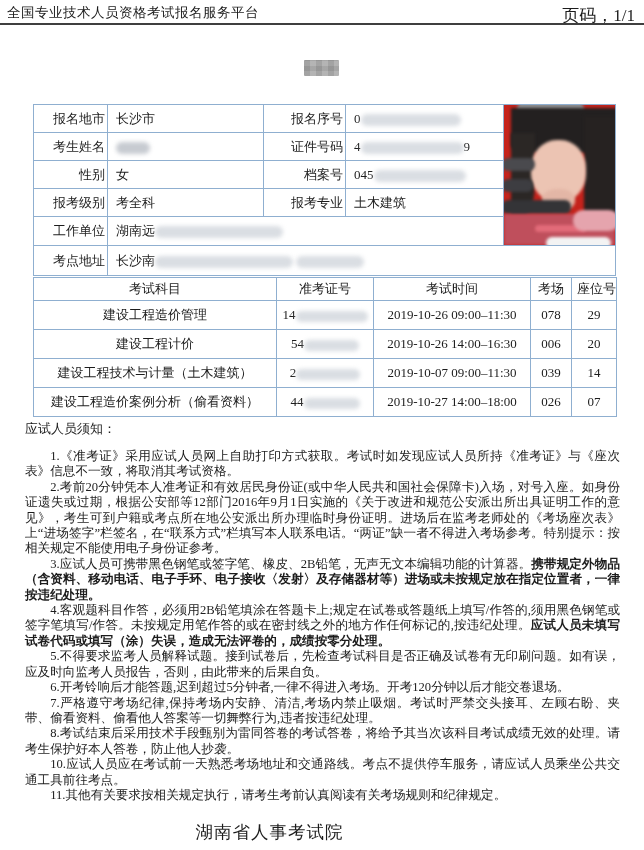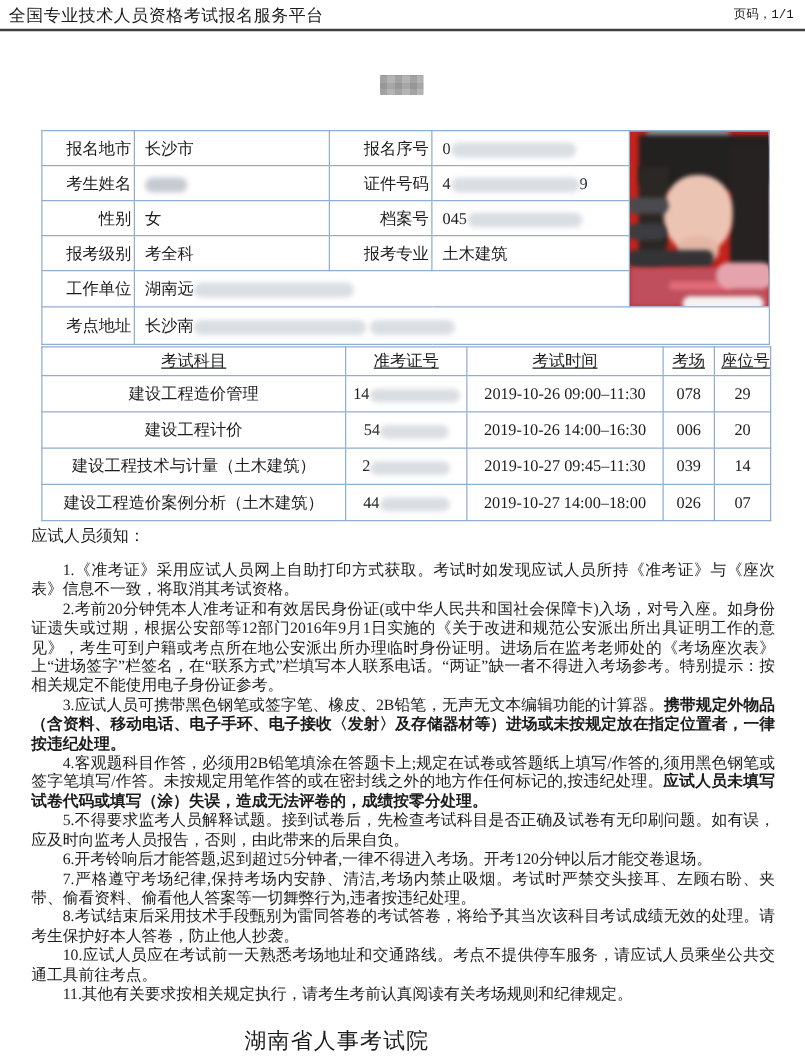--- a/index.html
+++ b/index.html
@@ -1,40 +1,40 @@
 <!DOCTYPE html>
 <html><head>
 <meta charset="utf-8">
 <style>
   html,body{margin:0;padding:0;background:#fff;}
   .page{position:relative;width:644px;height:850px;background:#ffffff;overflow:hidden;
         font-family:"Liberation Serif","DejaVu Serif",serif;color:#1c1c1c;}
 
   
   .hdr-left{position:absolute;left:7px;top:4px;font-size:13.5px;letter-spacing:.5px;}
-  .hdr-right{position:absolute;right:9px;top:4px;font-size:10px;font-family:Liberation Mono, monospace;}
+  .hdr-right{position:absolute;right:9px;top:4px;font-size:17px;}
   .hdr-rule{position:absolute;left:0;top:23px;width:644px;height:0;border-top:2px solid #3f3f3f;}
 
   
   .doc-title{position:absolute;left:0;top:58px;width:644px;text-align:center;
              font-size:18px;font-weight:bold;letter-spacing:1px;}
   .redact-year{display:inline-block;width:35px;height:16px;vertical-align:-2px;margin-right:2px;
      background-image:repeating-linear-gradient(90deg,#c9c9c9 0 6px,#dedede 6px 12px),
                       repeating-linear-gradient(0deg,#cfcfcf 0 5px,#bfbfbf 5px 10px);
      background-blend-mode:multiply;border-radius:1px;}
 
   
   table{border-collapse:collapse;table-layout:fixed;}
   td{border:1px solid #8fafd0;font-size:13px;padding:0 5px;overflow:hidden;white-space:nowrap;}
   .info-table{position:absolute;left:33px;top:104px;width:583px;}
   .info-table td.lab{text-align:right;padding:0 2px;}
   .info-table td.val{text-align:left;padding-left:8px;}
   .sched-table{position:absolute;left:33px;top:277px;width:583px;}
   .sched-table td{text-align:center;}
-  .sched-table td.hd{height:22px;text-decoration:underline;}
+  .sched-table td.hd{height:22px;}
   .sched-table td.rw{height:28px;}
 
   
   .blur{display:inline-block;height:12px;border-radius:7px;background:#dadee3;
         filter:blur(2px);vertical-align:middle;}
   .blur.dark{background:#c7cbd1;}
   .blur.t{height:11px;}
 
   
   .photo-cell{padding:0;position:relative;}
@@ -163,26 +163,26 @@
     <tr>
       <td class="rw">建设工程计价</td>
       <td class="rw"><span>54</span><span class="blur t" style="width:55px"></span></td>
       <td class="rw">2019-10-26 14:00–16:30</td>
       <td class="rw">006</td>
       <td class="rw">20</td>
     </tr>
     <tr>
       <td class="rw">建设工程技术与计量（土木建筑）</td>
       <td class="rw"><span>2</span><span class="blur t" style="width:64px"></span></td>
-      <td class="rw">2019-10-27 09:45–11:30</td>
+      <td class="rw">2019-10-07 09:00–11:30</td>
       <td class="rw">039</td>
       <td class="rw">14</td>
     </tr>
     <tr>
-      <td class="rw">建设工程造价案例分析（土木建筑）</td>
+      <td class="rw">建设工程造价案例分析（偷看资料）</td>
       <td class="rw"><span>44</span><span class="blur t" style="width:56px"></span></td>
       <td class="rw">2019-10-27 14:00–18:00</td>
       <td class="rw">026</td>
       <td class="rw">07</td>
     </tr>
   </tbody>
     </table>
 
   <div class="notice">
     <div class="notice-heading">应试人员须知：</div>

